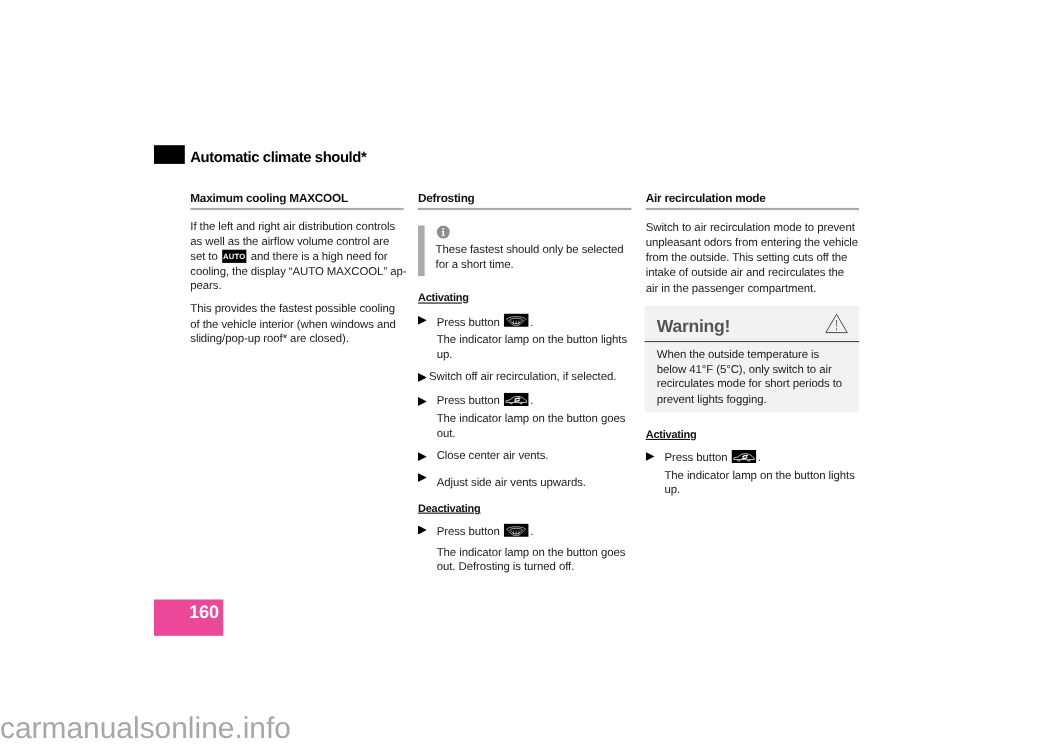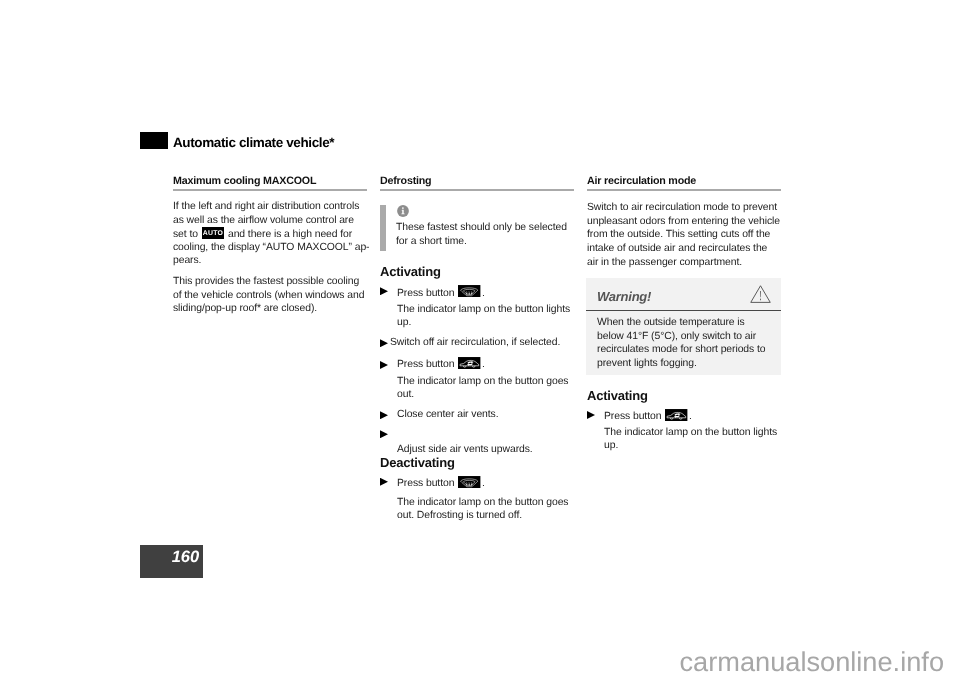--- a/index.html
+++ b/index.html
@@ -21,66 +21,66 @@
   .col1{left:173px;top:174px;}
   .col2{left:380px;top:174px;}
   .col3{left:587px;top:174px;}
 
   h2.sec{position:absolute;left:0;top:1px;font-size:10.7px;font-weight:bold;margin:0;padding:0;color:#111;
          line-height:12px;letter-spacing:-0.2px;white-space:nowrap;}
   .rule{position:absolute;left:0;top:14.7px;width:194px;height:2.8px;background:#aaaaaa;}
 
   
   .tl{position:absolute;font-size:10.4px;line-height:13.6px;color:#222;letter-spacing:-0.08px;white-space:nowrap;}
-  .hd{position:absolute;font-size:13px;font-weight:bold;color:#111;line-height:13.6px;letter-spacing:-0.22px;white-space:nowrap;}
+  .hd{position:absolute;font-size:10px;font-weight:bold;color:#111;line-height:13.6px;letter-spacing:-0.22px;white-space:nowrap;text-decoration:underline;}
 
   
   .tri{position:absolute;width:8px;height:8px;background:#000;clip-path:polygon(0 0, 100% 50%, 0 100%);}
 
   
   .chip{display:inline-block;vertical-align:-2px;margin:0 1.2px 0 1.2px;position:relative;top:-0.5px;}
   .chip svg{display:block;}
   .auto-chip{display:inline-block;width:22px;height:12px;position:relative;vertical-align:-2.5px;background:#000;margin:0 1.2px;}
   .auto-chip span{position:absolute;left:0;top:0;width:22px;height:12px;color:#fff;
                   font-size:6.9px;font-weight:bold;letter-spacing:0.25px;text-align:center;line-height:14.6px;}
 
   
   .vbar{position:absolute;background:#aaaaaa;}
   .ico{position:absolute;}
 
   
   .warn{position:absolute;background:#f2f2f2;}
-  .warn-title{position:absolute;font-size:13px;font-weight:bold;color:#555555;letter-spacing:-0.25px;white-space:nowrap;font-style:italic;}
+  .warn-title{position:absolute;font-size:16px;font-weight:bold;color:#555555;letter-spacing:-0.25px;white-space:nowrap;}
   .warn-sep{position:absolute;background:#474747;}
 
   
-  .pagenum{position:absolute;left:140px;top:545px;width:63px;height:33px;background:#404040;font-style:italic;}
+  .pagenum{position:absolute;left:140px;top:545px;width:63px;height:33px;background:#ec4899;}
   .pagenum span{position:absolute;right:4px;top:3.5px;color:#fff;font-size:16.5px;font-weight:bold;letter-spacing:-0.1px;line-height:17px;}
-  .wm{position:absolute;left:0;top:646px;width:944px;text-align:right;color:#a7a7a7;font-size:27.2px;letter-spacing:0px;}
+  .wm{position:absolute;left:0;top:646px;width:944px;color:#a7a7a7;font-size:27.2px;letter-spacing:0px;}
 </style>
 </head>
 <body>
 
 <div class="page">
 
   <div class="blackbox"></div>
-  <div class="subtitle">Automatic climate vehicle*</div>
+  <div class="subtitle">Automatic climate should*</div>
 
   <div class="col col1">
     <h2 class="sec">Maximum cooling MAXCOOL</h2>
     <div class="rule"></div>
 
     <div class="tl" style="left:0;top:26px">If the left and right air distribution controls</div>
     <div class="tl" style="left:0;top:39.6px">as well as the airflow volume control are</div>
     <div class="tl" style="left:0;top:53.2px"><span>set to </span><span class="auto-chip"><span>AUTO</span></span><span> and there is a high need for</span></div>
     <div class="tl" style="left:0;top:66.8px">cooling, the display “AUTO MAXCOOL” ap-</div>
     <div class="tl" style="left:0;top:80.4px">pears.</div>
 
     <div class="tl" style="left:0;top:101px">This provides the fastest possible cooling</div>
-    <div class="tl" style="left:0;top:114.6px">of the vehicle controls (when windows and</div>
+    <div class="tl" style="left:0;top:114.6px">of the vehicle interior (when windows and</div>
     <div class="tl" style="left:0;top:128.2px">sliding/pop-up roof* are closed).</div>
   </div>
 
   <div class="col col2">
     <h2 class="sec">Defrosting</h2>
     <div class="rule"></div>
 
     <div class="vbar" style="left:0;top:31px;width:6.4px;height:45.5px"></div>
     <div class="ico" style="left:17px;top:30.4px">
       <svg width="12" height="12" viewBox="0 0 48 48">
@@ -137,21 +137,21 @@
             </g>
           </svg></span><span>.</span></div>
 
     <div class="tl" style="left:17px;top:200.5px">The indicator lamp on the button goes</div>
     <div class="tl" style="left:17px;top:214.1px">out.</div>
 
     <div class="tri" style="left:0;top:237.2px"></div>
     <div class="tl" style="left:17px;top:234px">Close center air vents.</div>
 
     <div class="tri" style="left:0;top:256.2px"></div>
-    <div class="tl" style="left:17px;top:269px">Adjust side air vents upwards.</div>
+    <div class="tl" style="left:17px;top:259px">Adjust side air vents upwards.</div>
 
     <div class="hd" style="left:0;top:282px">Deactivating</div>
 
     <div class="tri" style="left:0;top:303.8px"></div>
     <div class="tl" style="left:17px;top:302px"><span>Press button </span><span class="chip"><svg width="22.4" height="12.3" viewBox="0 0 88 48" shape-rendering="geometricPrecision">
             <rect width="88" height="48" fill="#000"></rect>
             <g fill="none" stroke="#fff" stroke-width="2.1" stroke-linejoin="round">
               <path d="M44 11.0 C28.0 11.0 15.0 14.0 10.0 20.0 C16.0 27.0 28.0 36.5 34.5 42.0 L53.5 42.0 C60.0 36.5 72.0 27.0 78.0 20.0 C73.0 14.0 60.0 11.0 44 11.0 Z"></path>
               <path d="M44 17.0 C33.0 17.0 24.0 19.0 21.0 22.5 C25.0 27.0 31.5 33.0 36.0 36.5 L52.0 36.5 C56.5 33.0 63.0 27.0 67.0 22.5 C64.0 19.0 55.0 17.0 44 17.0 Z"></path>
             </g>

